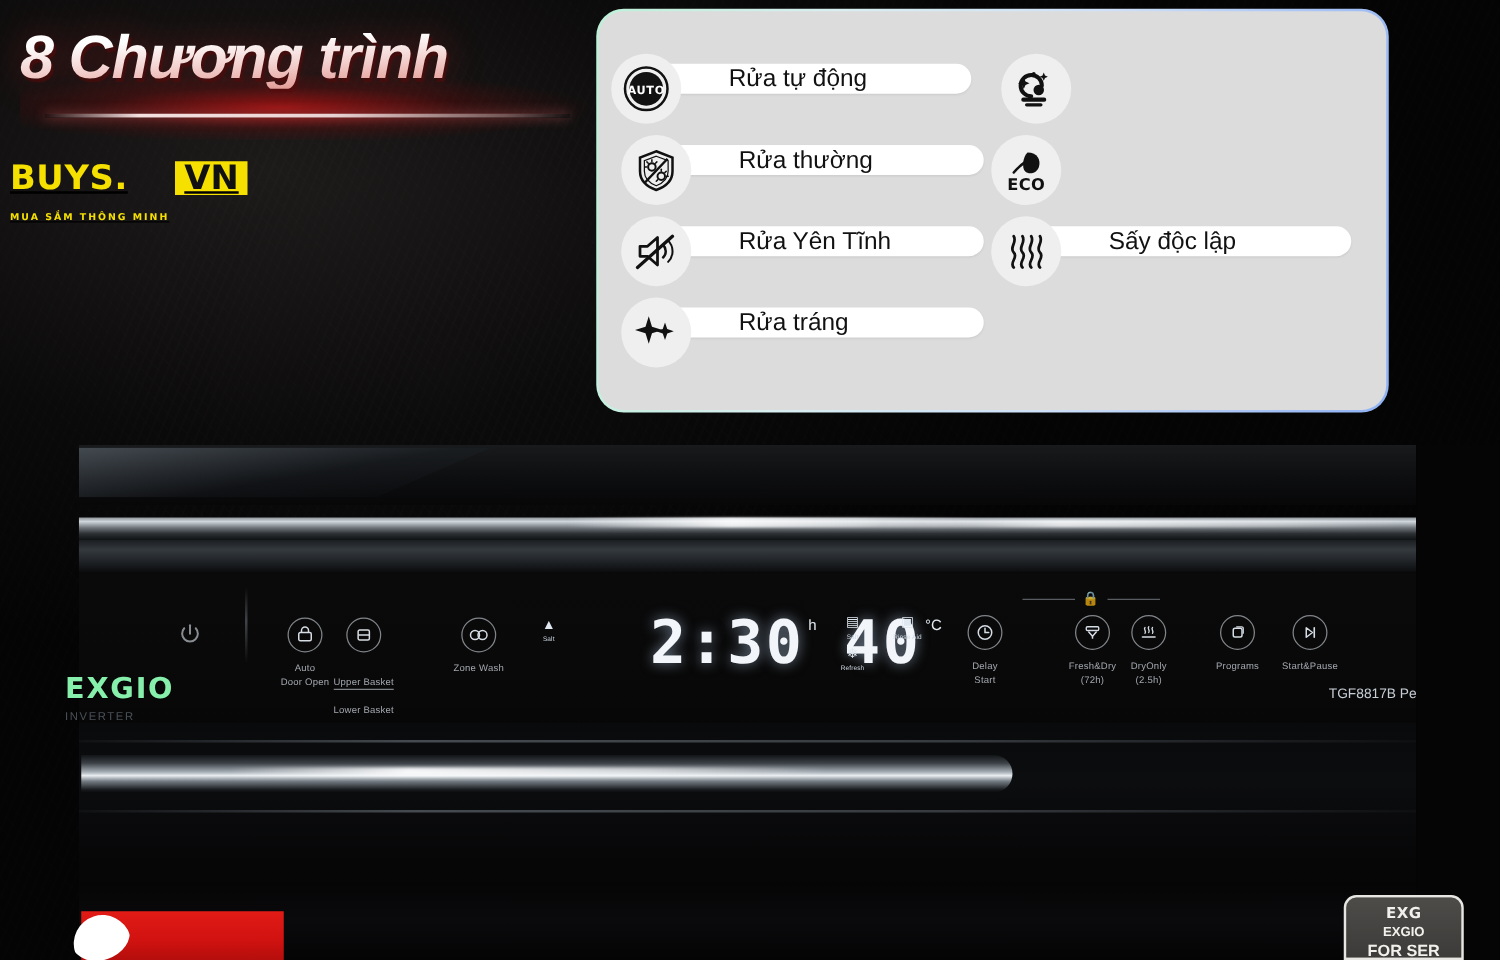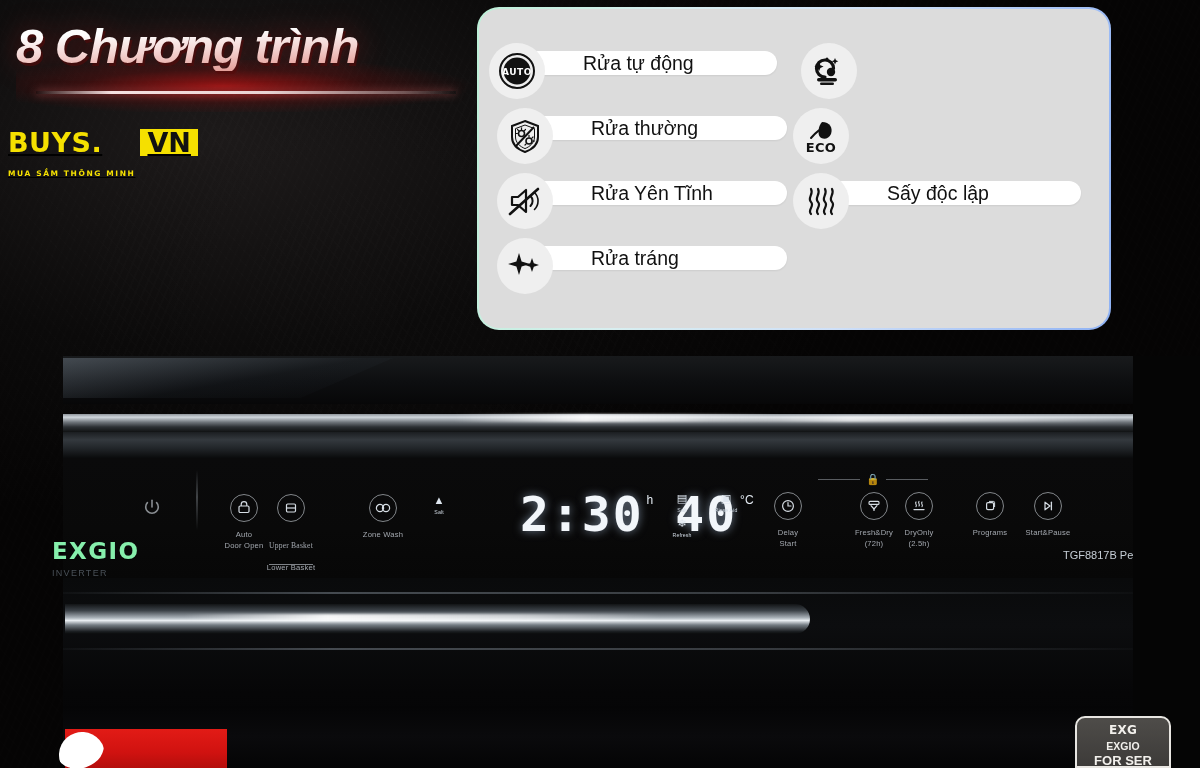--- a/index.html
+++ b/index.html
@@ -158,21 +158,21 @@
     background:linear-gradient(180deg, rgba(255,255,255,0), rgba(190,200,210,.30) 45%, rgba(255,255,255,0));}
   .btn{position:absolute;display:flex;flex-direction:column;align-items:center;width:96px;}
   .btn .ring{
     width:26px;height:26px;border-radius:50%;border:1.2px solid rgba(215,222,230,.58);
     display:flex;align-items:center;justify-content:center;
   }
   .btn .cap{
     margin-top:7px;font-size:7.6px;color:rgba(205,212,220,.78);text-align:center;line-height:1.45;
     letter-spacing:.2px;white-space:pre-line;font-family:"Liberation Sans",sans-serif;
   }
-  .btn .cap .ul{border-bottom:1px solid rgba(205,212,220,.6);padding-bottom:14px;font-family:Liberation Serif, serif;}
+  .btn .cap .ul{border-bottom:1px solid rgba(205,212,220,.6);padding-bottom:1px;}
 
   
   .disp{position:absolute;left:520px;top:490px;display:flex;align-items:flex-start;}
   .seg{
     font-family:"DejaVu Sans Mono",monospace;font-weight:bold;
     font-size:48px;color:#f2f6fa;letter-spacing:2px;line-height:1;
     text-shadow:0 0 10px rgba(190,215,245,.55);
   }
   .seg-sm{font-size:12px;color:#e3eaf2;margin:3px 0 0 3px;font-family:"Liberation Sans",sans-serif;}
   .ind{position:absolute;display:flex;flex-direction:column;align-items:center;width:44px;}

